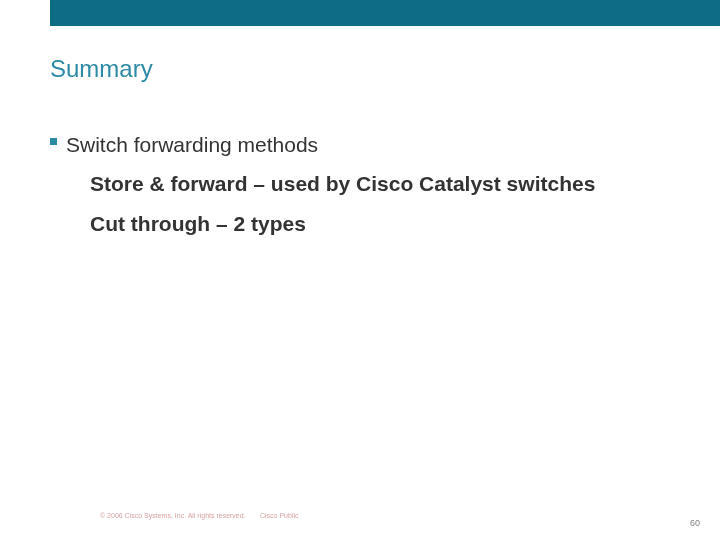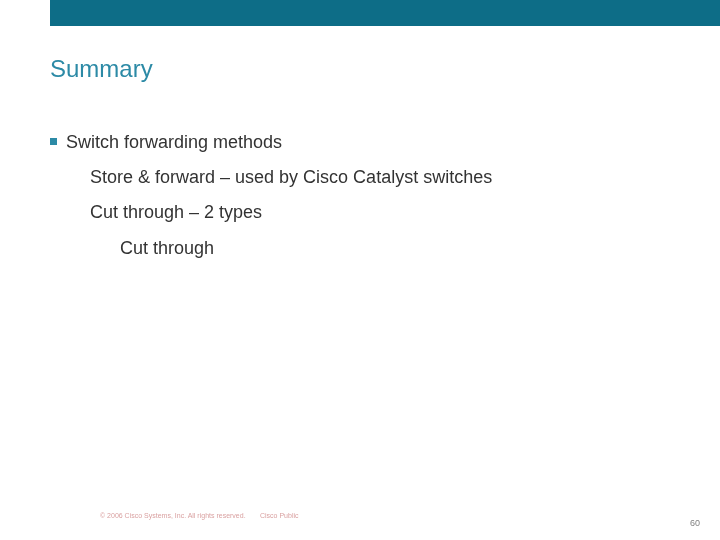--- a/index.html
+++ b/index.html
@@ -25,33 +25,33 @@
       left: 50px;
       font-size: 24px;
       font-weight: normal;
       color: #2c8aa6;
     }
     .content {
       position: absolute;
       top: 130px;
       left: 50px;
       right: 40px;
-      font-size: 18px;
+      font-size: 21px;
       color: #333333;
     }
     .level1 { position: relative; padding-left: 16px; margin-bottom: 10px; line-height: 1.4; }
     .bullet {
       position: absolute;
       left: 0;
       top: 8px;
       width: 7px;
       height: 7px;
       background: #2c8aa6;
     }
-    .level2 { padding-left: 40px; margin-bottom: 10px; line-height: 1.4; }
+    .level2 { padding-left: 40px; margin-bottom: 10px; line-height: 1.4; font-weight: bold; }
     .level3 { padding-left: 70px; margin-bottom: 10px; line-height: 1.4; }
     .footer {
       position: absolute;
       bottom: 12px;
       left: 0;
       right: 0;
       height: 16px;
     }
     .copyright {
       position: absolute;
@@ -84,22 +84,19 @@
   <div class="level1">
     <span class="bullet"></span>
     <span>Switch forwarding methods</span>
   </div>
   <div class="level2">
     <span>Store &amp; forward – used by Cisco Catalyst switches</span>
   </div>
   <div class="level2">
     <span>Cut through – 2 types</span>
   </div>
-  <div class="level3">
-    <span>Cut through</span>
-  </div>
 </div>
 
 <div class="footer">
   <span class="copyright">© 2006 Cisco Systems, Inc. All rights reserved.</span>
   <span class="public">Cisco Public</span>
   <span class="page-num">60</span>
 </div>
 
 </body></html>

